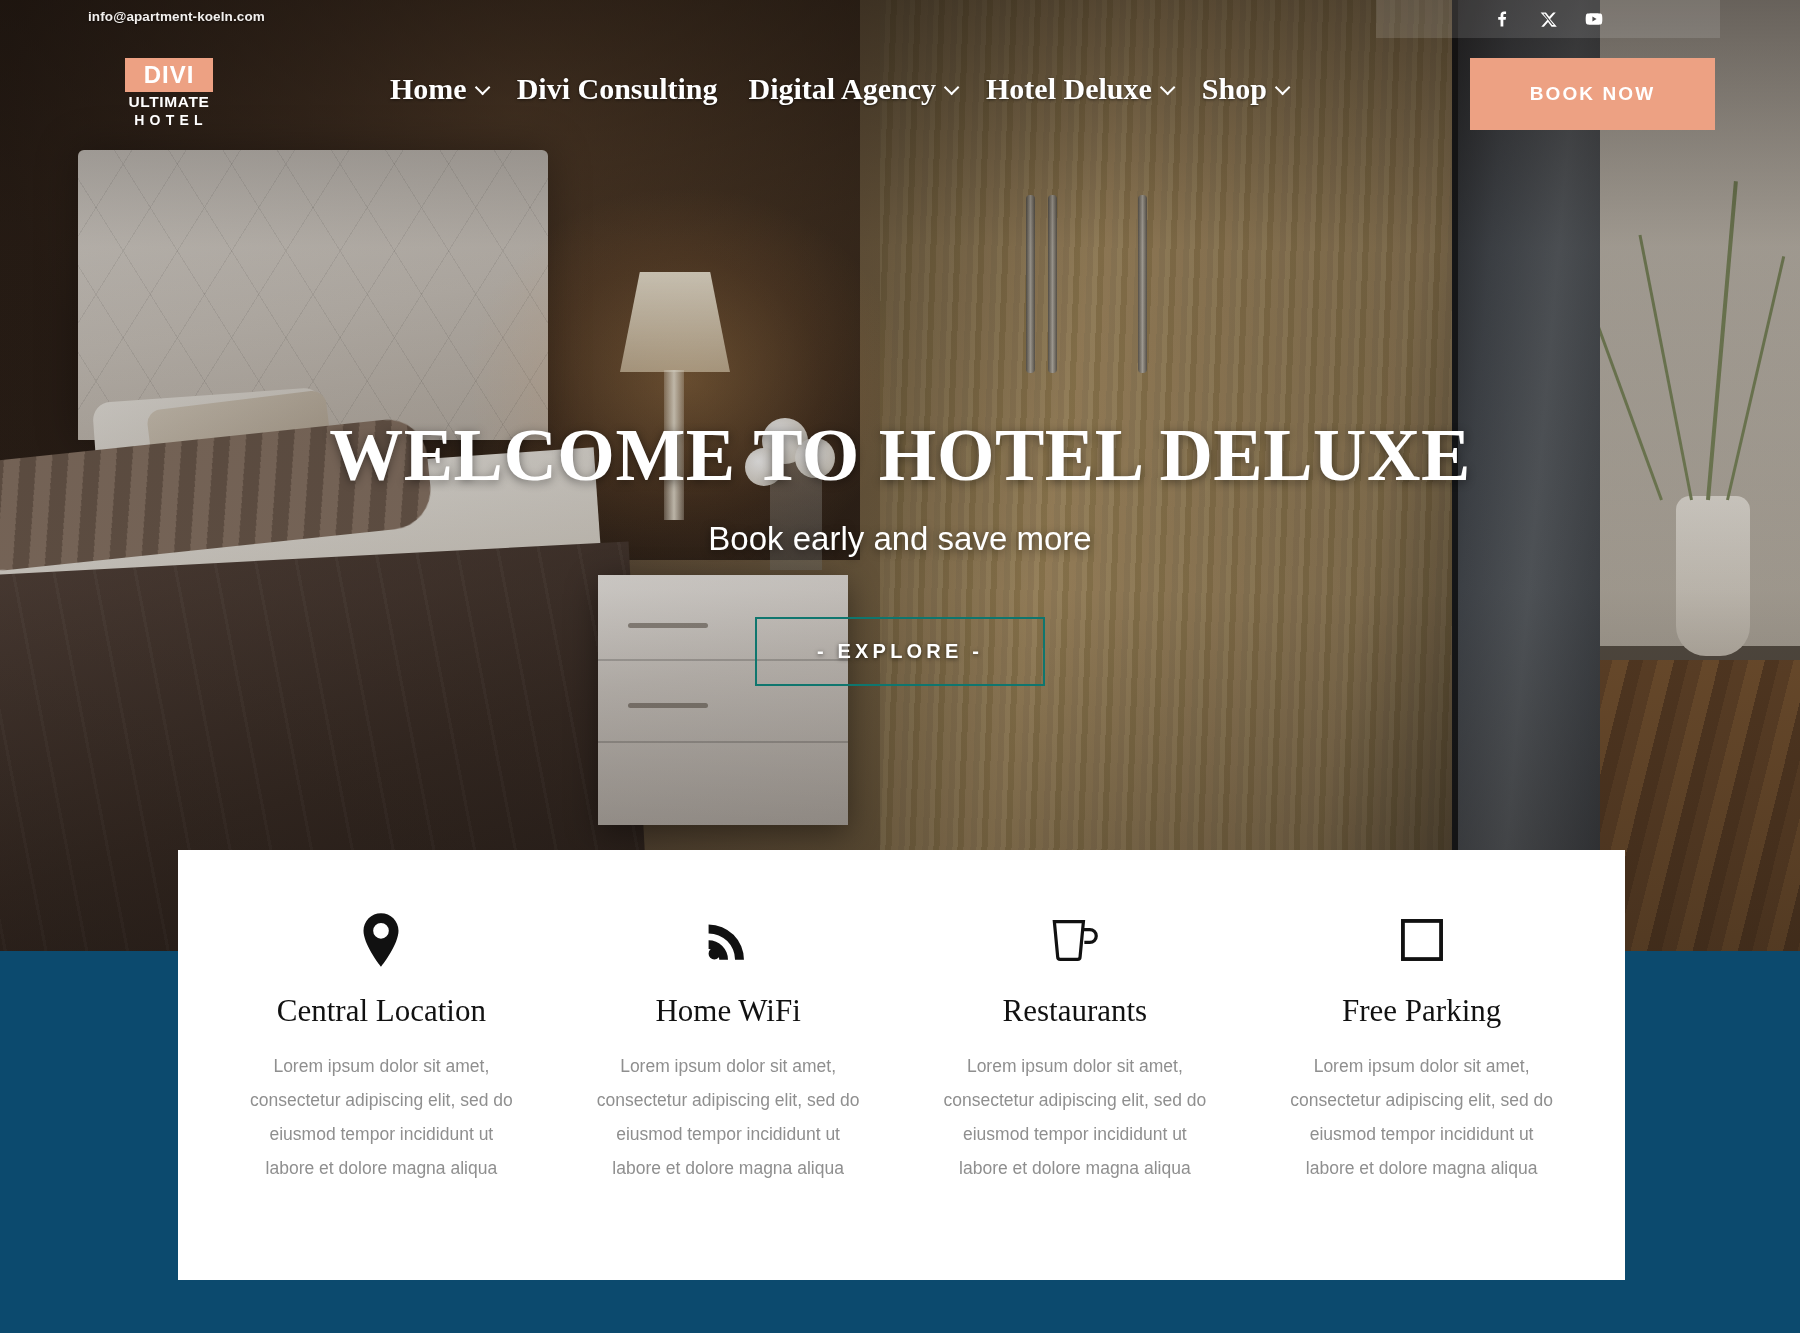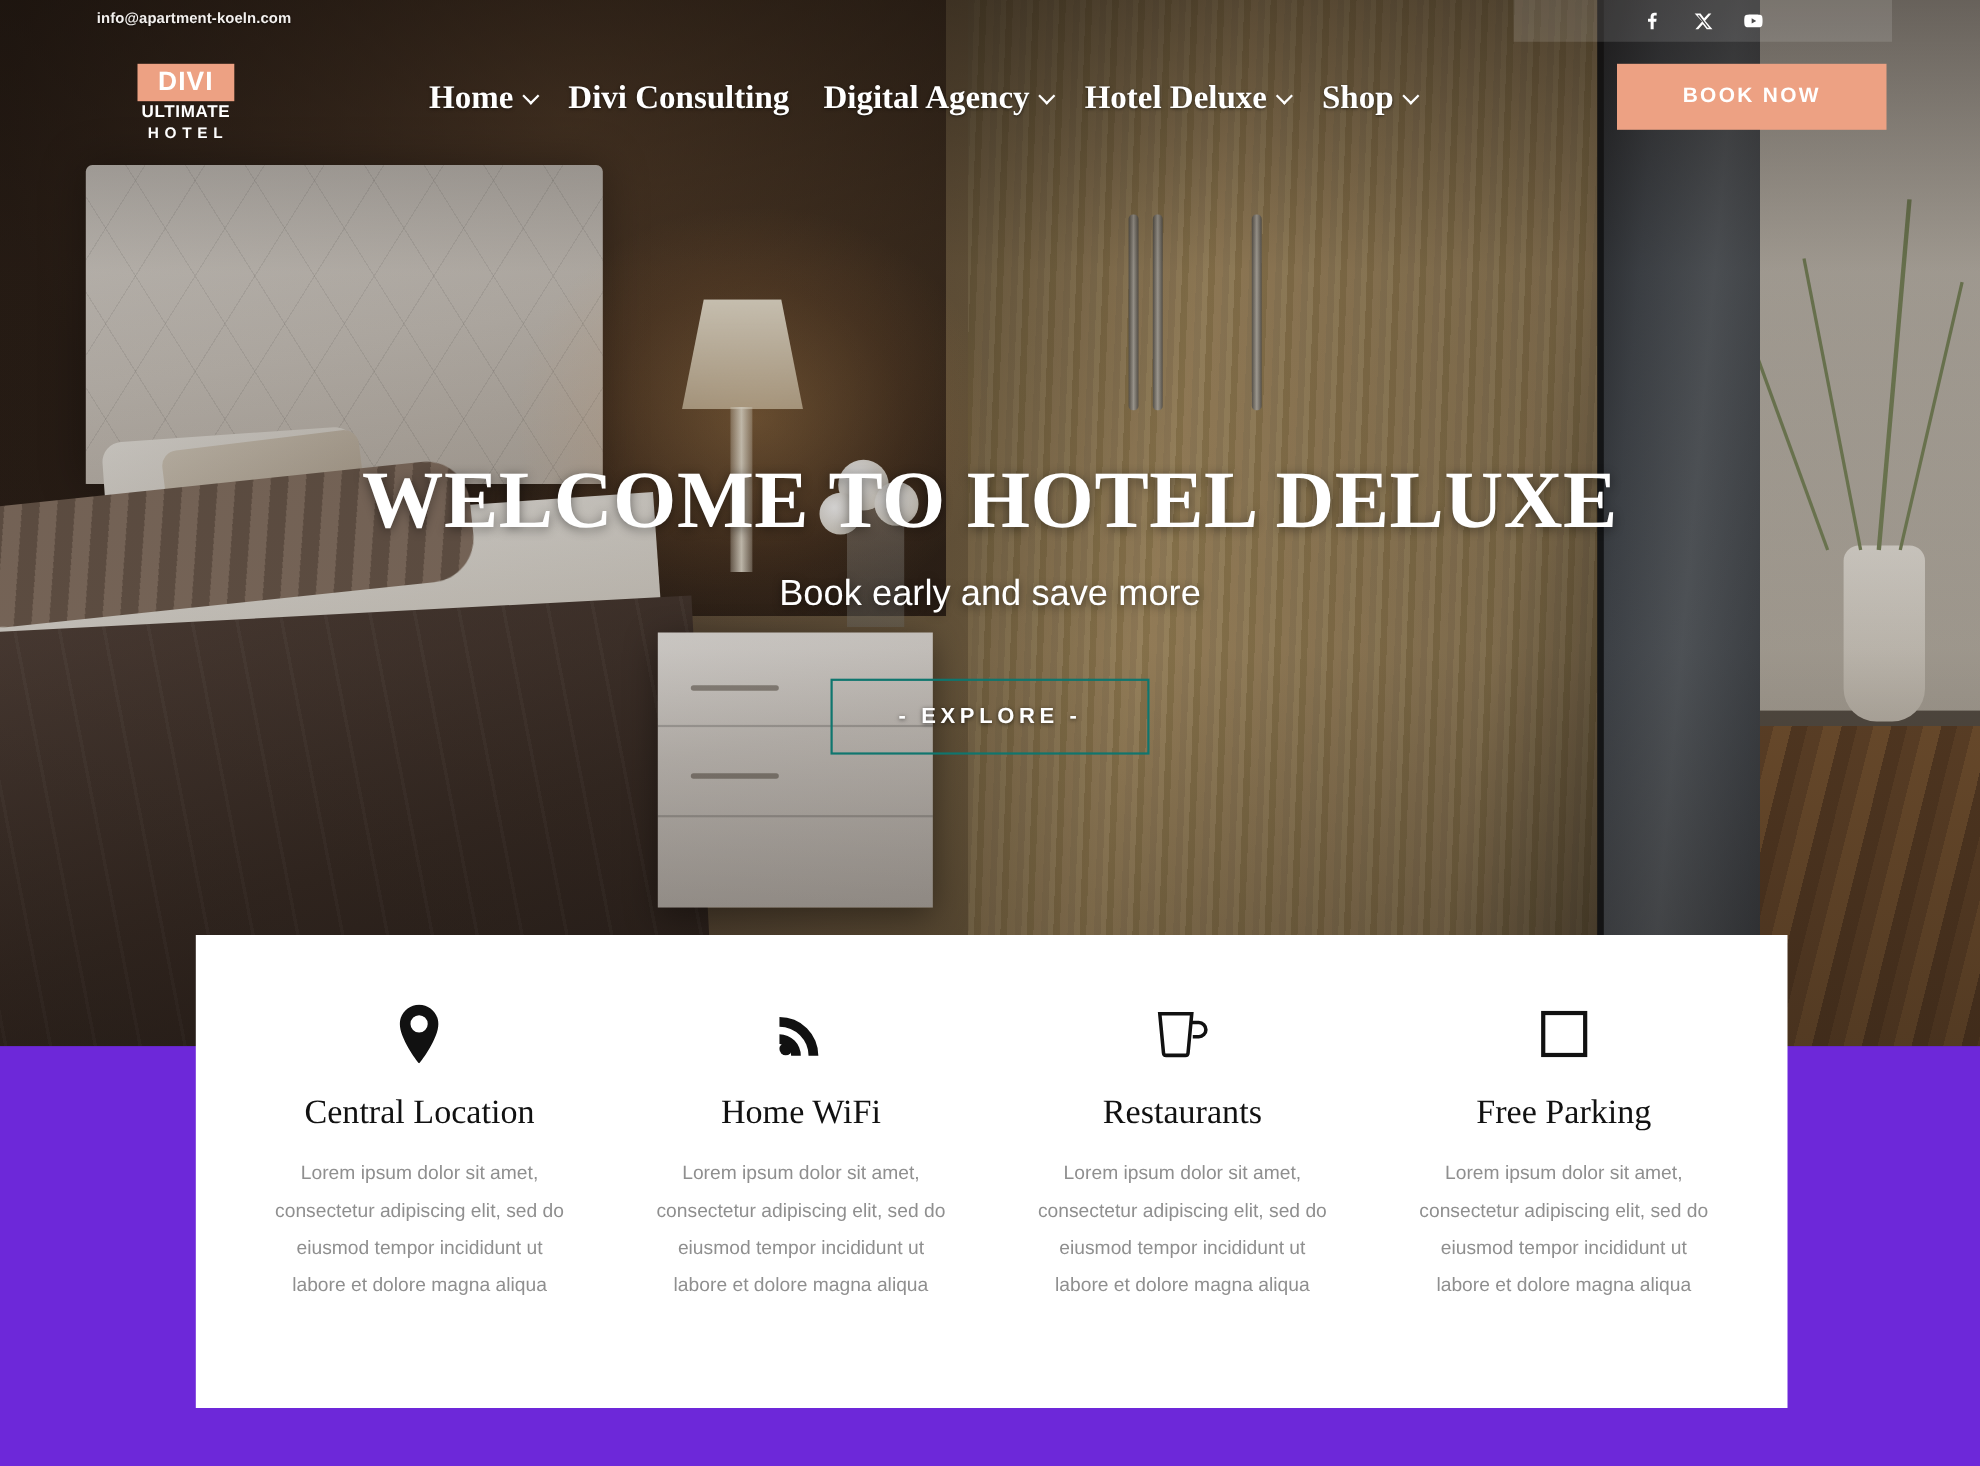--- a/index.html
+++ b/index.html
@@ -10,21 +10,21 @@
     height: 1333px;
     overflow: hidden;
     background: #f2f2f2;
     font-family: "Liberation Sans", sans-serif;
   }
 
   #page {
     position: relative;
     width: 1800px;
     height: 1333px;
-    background: #6d28d9;
+    background: #0c4a6e;
     overflow: hidden;
   }
 
   
   .hero-photo {
     position: absolute;
     left: 0; top: 0;
     width: 1800px;
     height: 951px;
     overflow: hidden;
@@ -241,21 +241,21 @@
     white-space:nowrap;
     cursor:pointer;
   }
   .chev {
     display:inline-block; width:11px; height:11px;
     border-right:2.4px solid #ffffff; border-bottom:2.4px solid #ffffff;
     transform: rotate(45deg) translateY(-3px);
   }
 
   .book-now {
-    position:absolute; left:1470px; top:20px; width:245px; height:60px;
+    position:absolute; left:1470px; top:20px; width:245px; height:72px;
     background:#eda183; color:#ffffff;
     display:flex; align-items:center; justify-content:center;
     font-size:19px; font-weight:bold; letter-spacing:2.1px;
     cursor:pointer;
   }
 
   
   .hero-content {
     position:absolute; left:0; top:0; width:1800px; height:951px;
     z-index: 30;

